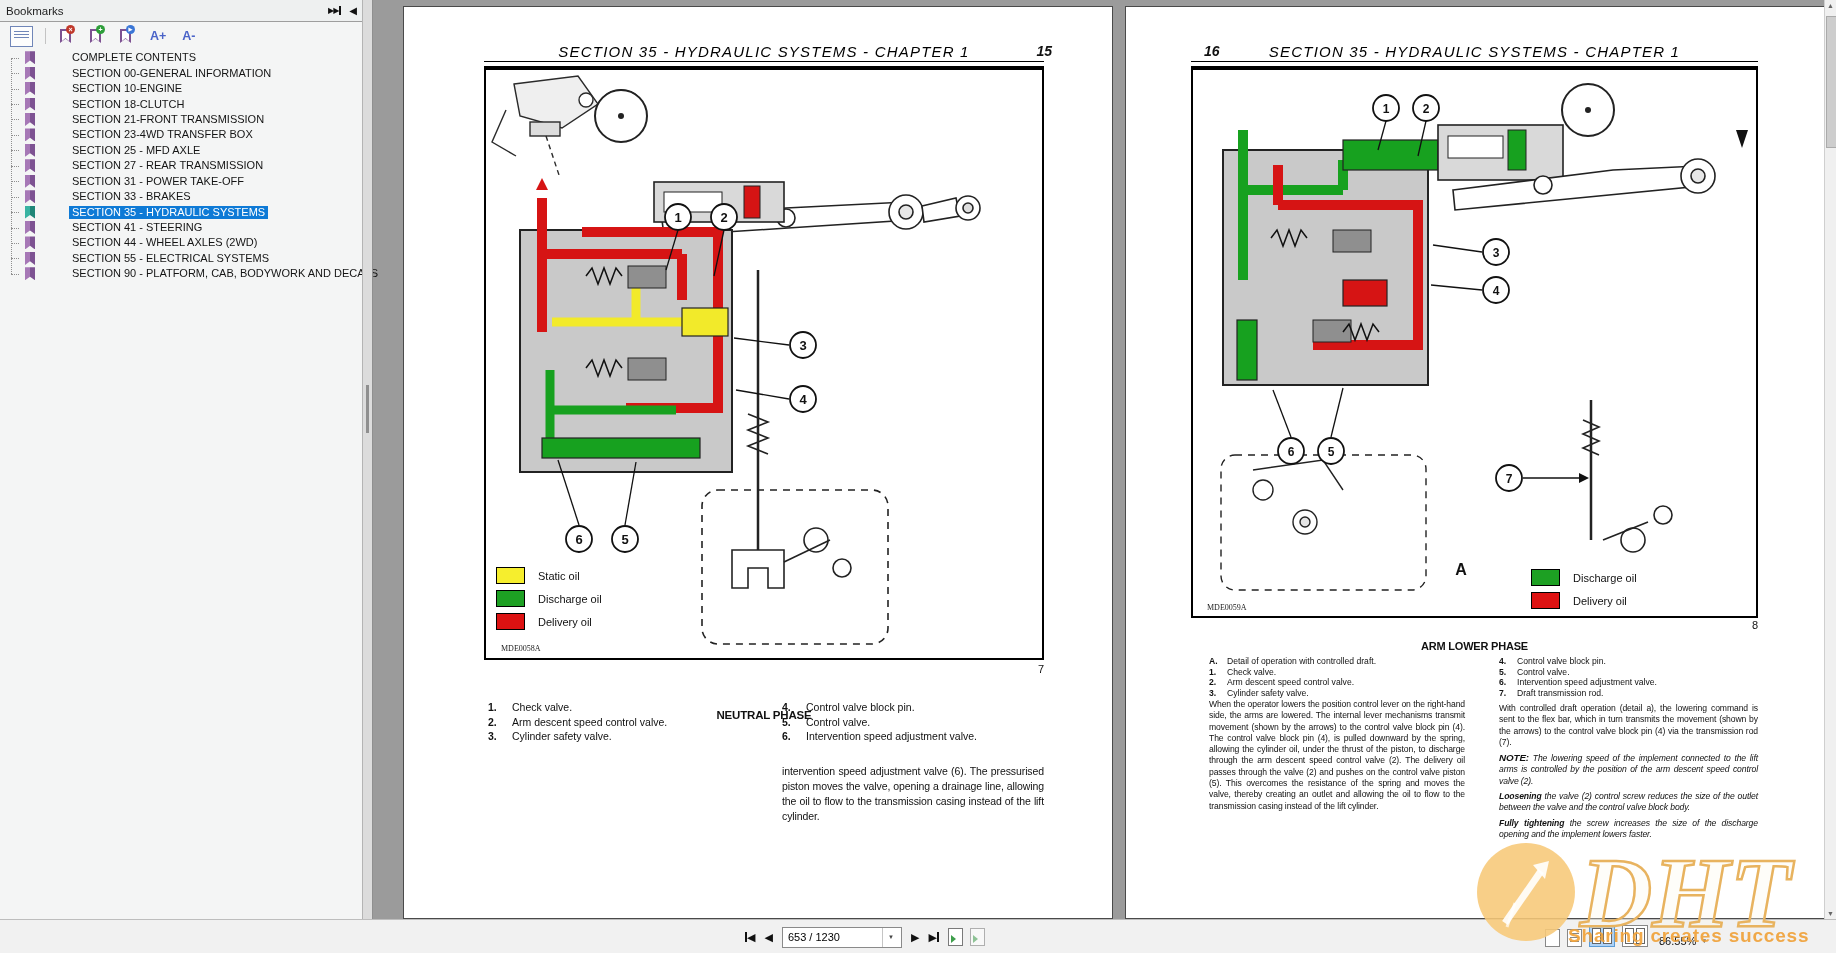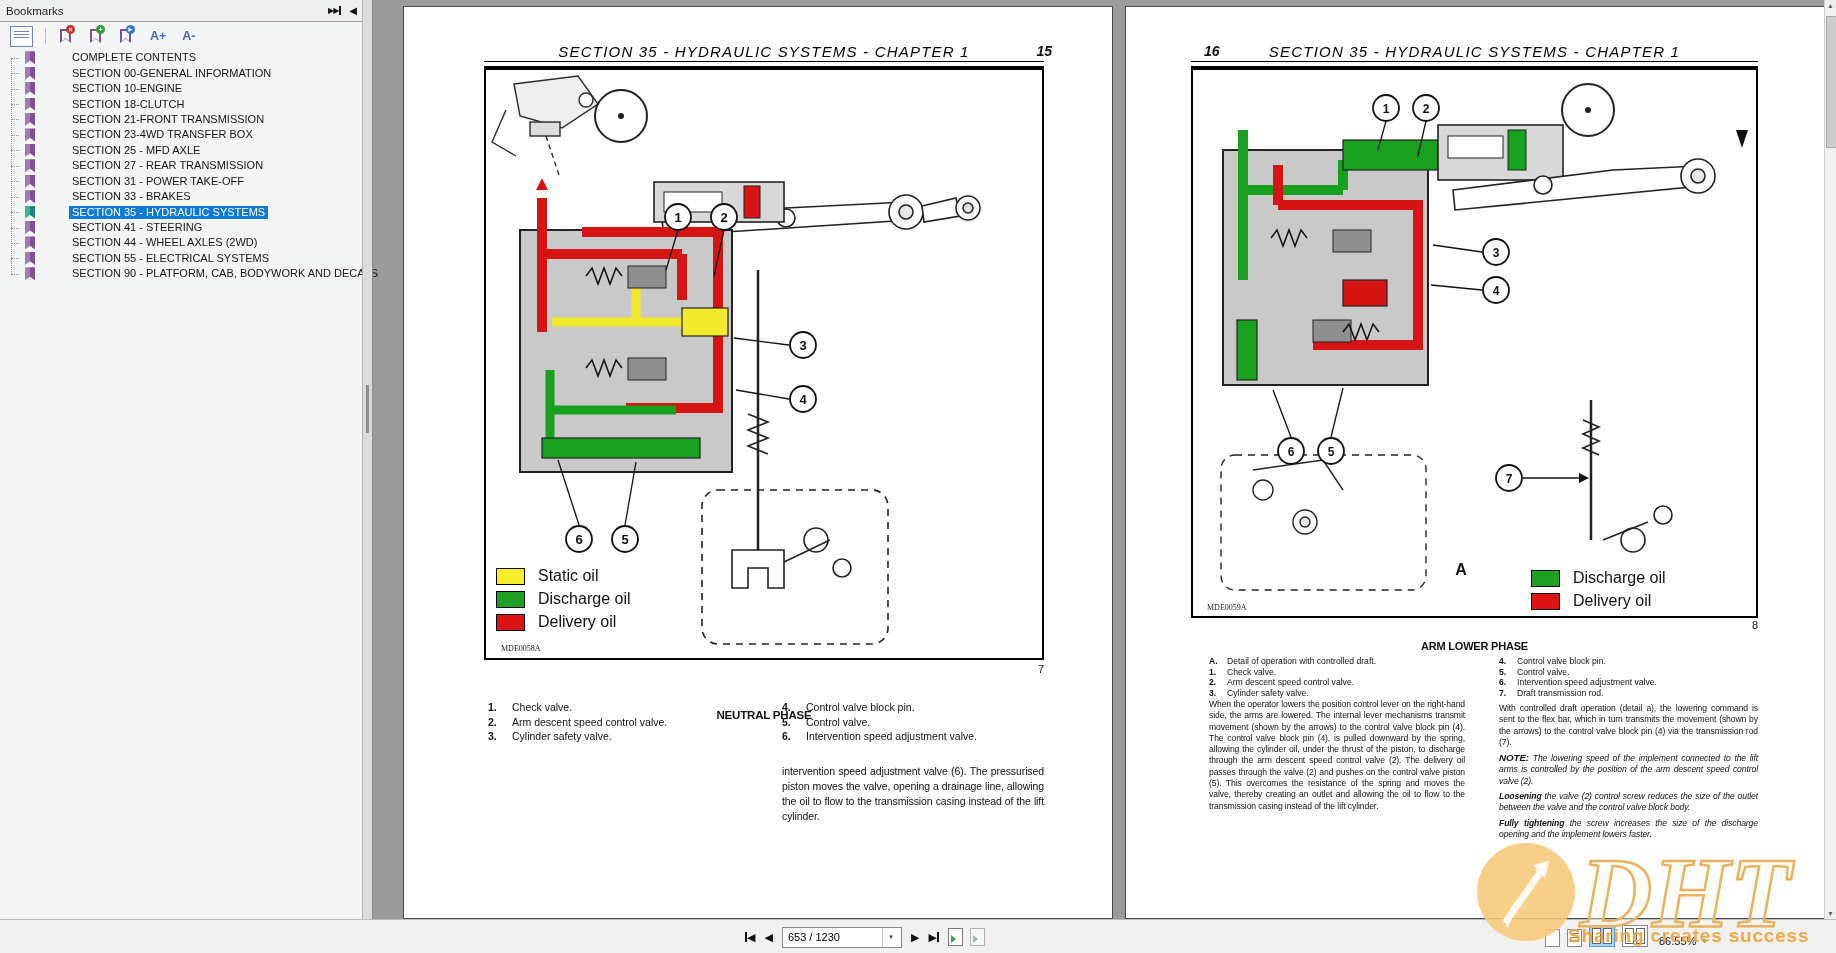--- a/index.html
+++ b/index.html
@@ -48,21 +48,21 @@
   #page16{left:1125px;width:710px;}
   .pgheader{position:absolute;top:36px;font-style:italic;font-size:15px;letter-spacing:1.2px;
             text-align:center;color:#000000;}
   .pgnum{position:absolute;top:36px;font-style:italic;font-weight:bold;font-size:14px;}
   .hrule{position:absolute;height:4px;border-top:1px solid #000;border-bottom:2px solid #000;}
   .figbox{position:absolute;border:2px solid #000;box-sizing:border-box;}
   .figbox svg{position:absolute;left:0;top:0;}
   .lg-row{position:absolute;display:flex;align-items:center;}
   .sw{width:27px;height:15px;border:1px solid #000;margin-right:13px;flex:none;}
   .sw-y{background:#f6ee2d;} .sw-g{background:#1da023;} .sw-r{background:#dd1212;}
-  .lg-label{font-size:16px;}
+  .lg-label{font-size:11px;}
   .figlabel{position:absolute;font-family:"Liberation Serif",serif;font-size:8px;color:#222;}
   .fignum{position:absolute;text-align:right;font-size:11px;}
   .phase-head{position:absolute;text-align:center;font-weight:bold;letter-spacing:-0.2px;}
   .li{display:flex;}
   .li .n{font-weight:bold;flex:none;}
   .para{position:absolute;text-align:justify;}
   #page15 .phase-head{font-size:11.5px;}
   .list15{position:absolute;top:694px;}
   .list15 .li{height:14.6px;font-size:10.5px;}
   .list15 .n{width:24px;}

